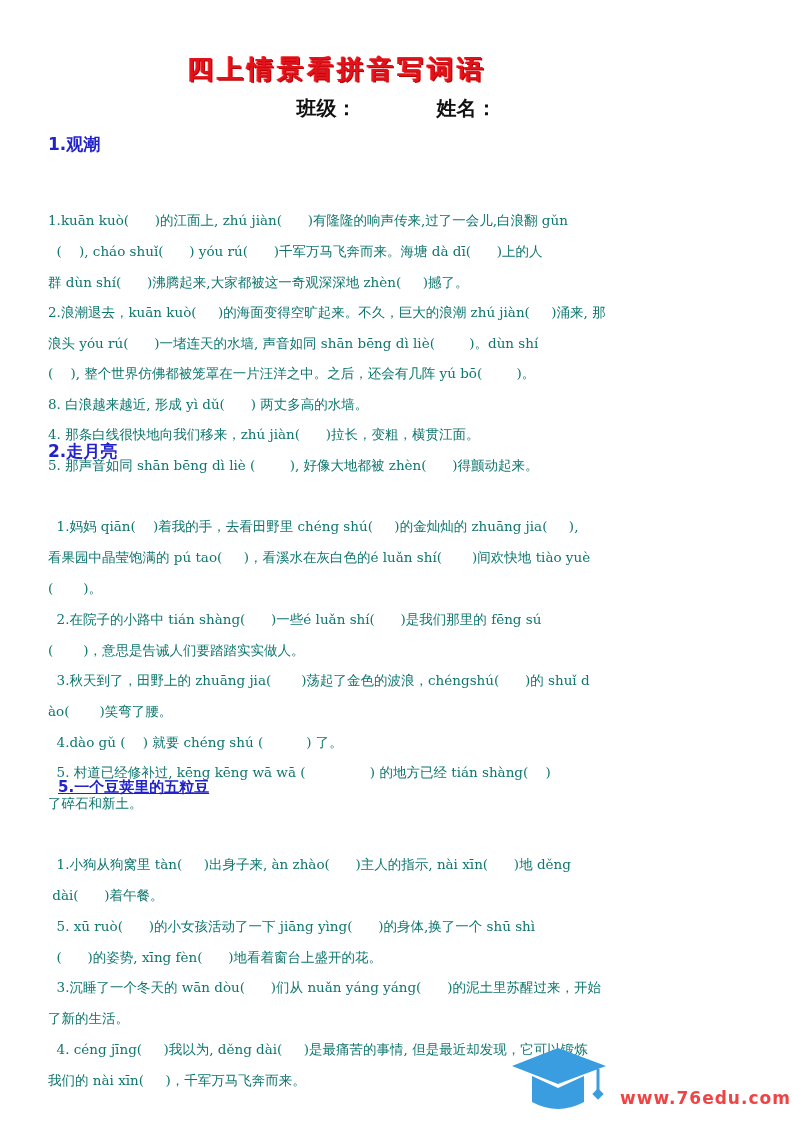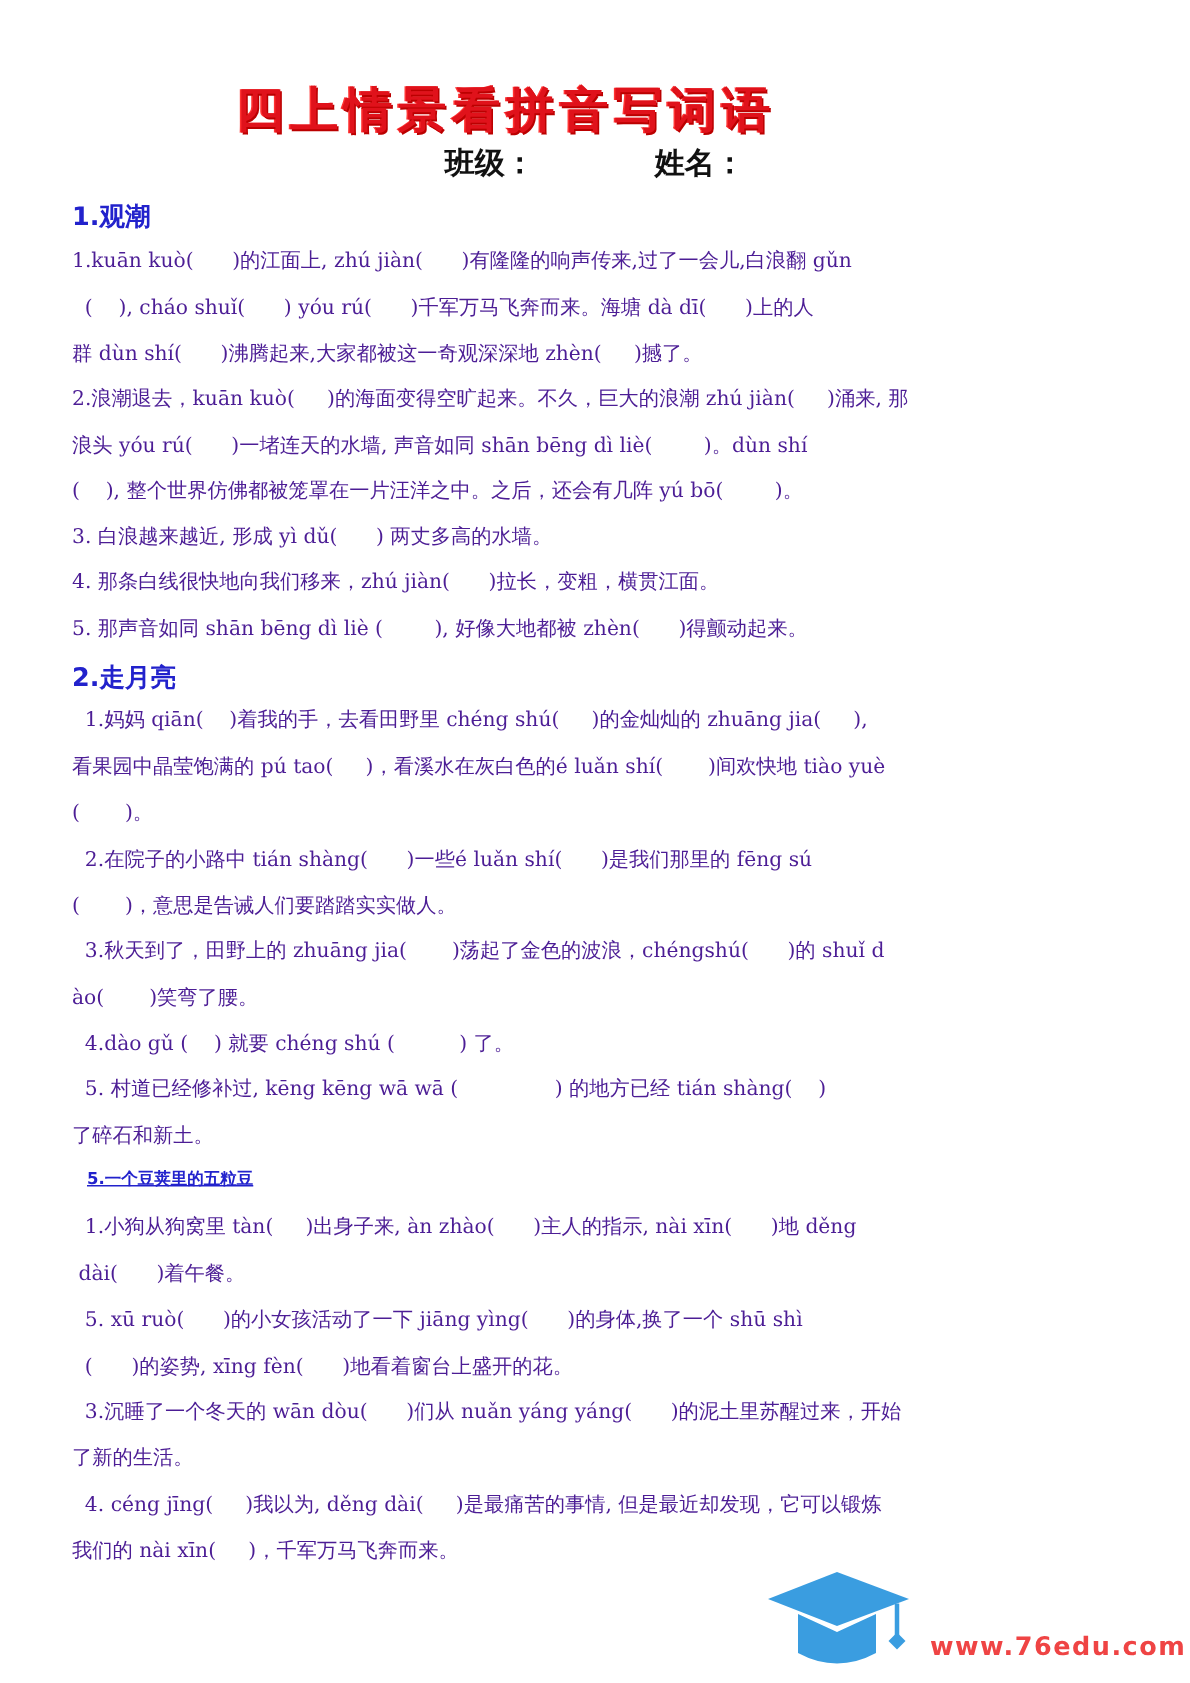--- a/index.html
+++ b/index.html
@@ -1,31 +1,31 @@
 <!DOCTYPE html>
 <html><head>
 <meta charset="utf-8">
 <style>
   html, body { margin: 0; padding: 0; background: #ffffff; }
   body { width: 793px; height: 1122px; position: relative; overflow: hidden;
          font-family: "DejaVu Serif", "Liberation Serif", serif; color: #222; }
   .title { position: absolute; top: 52px; left: 0; width: 675px; text-align: center;
-           font-size: 32px; font-weight: bold; color: #e0121b; letter-spacing: 4px;
+           font-size: 26px; font-weight: bold; color: #e0121b; letter-spacing: 4px;
            font-family: "DejaVu Sans", sans-serif;
            text-shadow: 1px 1px 0 #b00, -1px 0 0 #ff3333; }
   .subtitle { position: absolute; top: 95px; left: 0; width: 793px; text-align: center;
               font-size: 20px; font-weight: bold; color: #111;
               font-family: "DejaVu Sans", sans-serif; }
   .subtitle span { display: inline-block; text-align: right; }
   .subtitle .gap { width: 80px; }
   .section-title { position: absolute; left: 48px; font-size: 17px; font-weight: bold;
                    color: #2222cc; font-family: "DejaVu Sans", sans-serif; }
-  .section-title.small { font-size: 11px; left: 58px; text-decoration: underline; }
-  .line { position: absolute; left: 48px; font-size: 13.5px; white-space: pre; color: #4c1d95;
-          line-height: 20px; }
+  .section-title.small { font-size: 15px; left: 58px; text-decoration: underline; }
+  .line { position: absolute; left: 48px; font-size: 13.5px; white-space: pre; color: #0f766e;
+          line-height: 20px; margin-top: 46px; }
   .logo { position: absolute; left: 510px; top: 1040px; width: 280px; height: 80px; }
   .logo-text { position: absolute; left: 108px; top: 0px; font-size: 36px; font-weight: bold;
                color: #e8457a; letter-spacing: 3px; font-family: "DejaVu Sans", sans-serif; }
   .logo-url { position: absolute; left: 110px; top: 48px; font-size: 17px; font-weight: bold;
               color: #ef4444; letter-spacing: 1px; font-family: "DejaVu Sans", sans-serif; }
   .cap { position: absolute; left: 0; top: 4px; }
 </style>
 </head>
 <body>
 
@@ -34,21 +34,21 @@
   <span>班级：</span><span class="gap"></span><span>姓名：</span>
 </div>
 
 <div class="section-title" style="top:133px">1.观潮</div>
 <div class="line" style="top:164px">1.kuān kuò(      )的江面上, zhú jiàn(      )有隆隆的响声传来,过了一会儿,白浪翻 gǔn</div>
 <div class="line" style="top:195px">  (    ), cháo shuǐ(      ) yóu rú(      )千军万马飞奔而来。海塘 dà dī(      )上的人</div>
 <div class="line" style="top:226px">群 dùn shí(      )沸腾起来,大家都被这一奇观深深地 zhèn(     )撼了。</div>
 <div class="line" style="top:256px">2.浪潮退去，kuān kuò(     )的海面变得空旷起来。不久，巨大的浪潮 zhú jiàn(     )涌来, 那</div>
 <div class="line" style="top:287px">浪头 yóu rú(      )一堵连天的水墙, 声音如同 shān bēng dì liè(        )。dùn shí</div>
 <div class="line" style="top:317px">(    ), 整个世界仿佛都被笼罩在一片汪洋之中。之后，还会有几阵 yú bō(        )。</div>
-<div class="line" style="top:348px">3. 白浪越来越近, 形成 yì dǔ(      ) 两丈多高的水墙。</div>
+<div class="line" style="top:348px">8. 白浪越来越近, 形成 yì dǔ(      ) 两丈多高的水墙。</div>
 <div class="line" style="top:378px">4. 那条白线很快地向我们移来，zhú jiàn(      )拉长，变粗，横贯江面。</div>
 <div class="line" style="top:409px">5. 那声音如同 shān bēng dì liè (        ), 好像大地都被 zhèn(      )得颤动起来。</div>
 
 <div class="section-title" style="top:440px">2.走月亮</div>
 <div class="line" style="top:470px">  1.妈妈 qiān(    )着我的手，去看田野里 chéng shú(     )的金灿灿的 zhuāng jia(     ),</div>
 <div class="line" style="top:501px">看果园中晶莹饱满的 pú tao(     )，看溪水在灰白色的é luǎn shí(       )间欢快地 tiào yuè</div>
 <div class="line" style="top:532px">(       )。</div>
 <div class="line" style="top:563px">  2.在院子的小路中 tián shàng(      )一些é luǎn shí(      )是我们那里的 fēng sú</div>
 <div class="line" style="top:594px">(       )，意思是告诫人们要踏踏实实做人。</div>
 <div class="line" style="top:624px">  3.秋天到了，田野上的 zhuāng jia(       )荡起了金色的波浪，chéngshú(      )的 shuǐ d</div>

